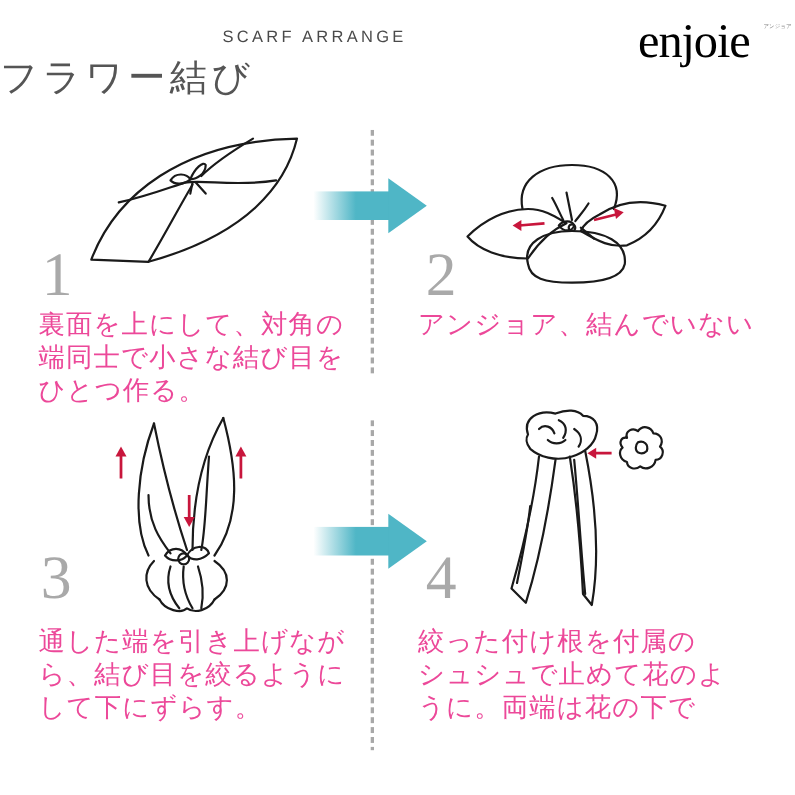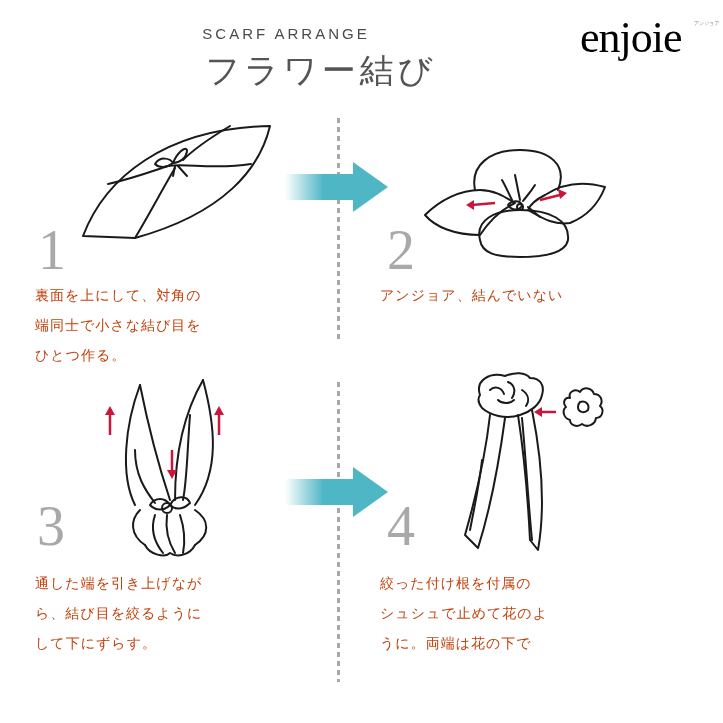--- a/index.html
+++ b/index.html
@@ -1,35 +1,35 @@
 <!DOCTYPE html>
 <html><head>
 <meta charset="utf-8">
 <style>
   html, body { margin: 0; padding: 0; background: #ffffff; }
   body { width: 723px; height: 723px; position: relative; overflow: hidden;
          font-family: "DejaVu Serif", "Liberation Serif", serif; color: #1e1e1e; }
   .header-sub { position: absolute; top: 25px; left: 0; width: 572px; text-align: center;
     font-family: "Liberation Sans", "DejaVu Sans", sans-serif; font-size: 15px;
     letter-spacing: 3px; color: #4a4a4a; }
-  .header-title { position: absolute; top: 48px; left: 0; width: 642px; text-align: center;
+  .header-title { position: absolute; top: 48px; left: 0; width: 642px; 
     font-family: "DejaVu Serif", serif; font-size: 34px; letter-spacing: 4px; color: #555; font-weight: 300; }
   .brand { position: absolute; top: 12px; left: 580px; width: 140px; height: 55px; }
   .brand-text { position: absolute; top: 0; left: 0; font-family: "Liberation Serif", "DejaVu Serif", serif;
     font-size: 44px; color: #000000; letter-spacing: -1px; font-weight: normal; }
   .brand-sub { position: absolute; top: 8px; left: 114px; font-family: "DejaVu Sans", sans-serif;
     font-size: 5px; color: #888; }
   .divider { position: absolute; left: 337px; width: 3px;
     background-image: linear-gradient(#a8a8a8 60%, rgba(255,255,255,0) 60%);
     background-size: 3px 9px; background-repeat: repeat-y; }
   .flow-arrow { position: absolute; width: 110px; height: 54px; }
   .step-num { position: absolute; font-family: "Liberation Serif", "DejaVu Serif", serif;
     font-size: 56px; color: #a9a9a9; line-height: 1; font-weight: normal; }
   .step-text { position: absolute; font-family: "DejaVu Serif", "Liberation Serif", serif;
-    font-size: 14px; line-height: 30px; color: #c2410c; letter-spacing: 1px; }
+    font-size: 24px; line-height: 30px; color: #ec4899; letter-spacing: 1px; }
   .step-text div { white-space: nowrap; }
   .illus { position: absolute; }
   .illus svg { display: block; }
 </style>
 </head>
 <body>
 
 <div class="header-sub">SCARF ARRANGE</div>
 <div class="header-title">フラワー結び</div>
 

